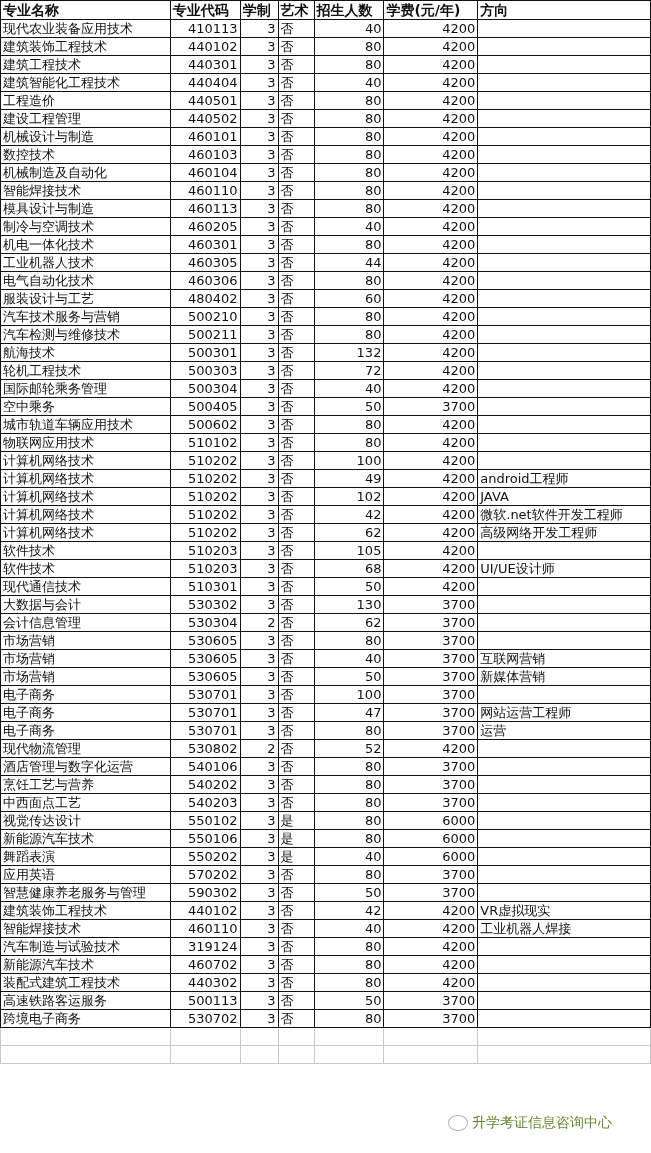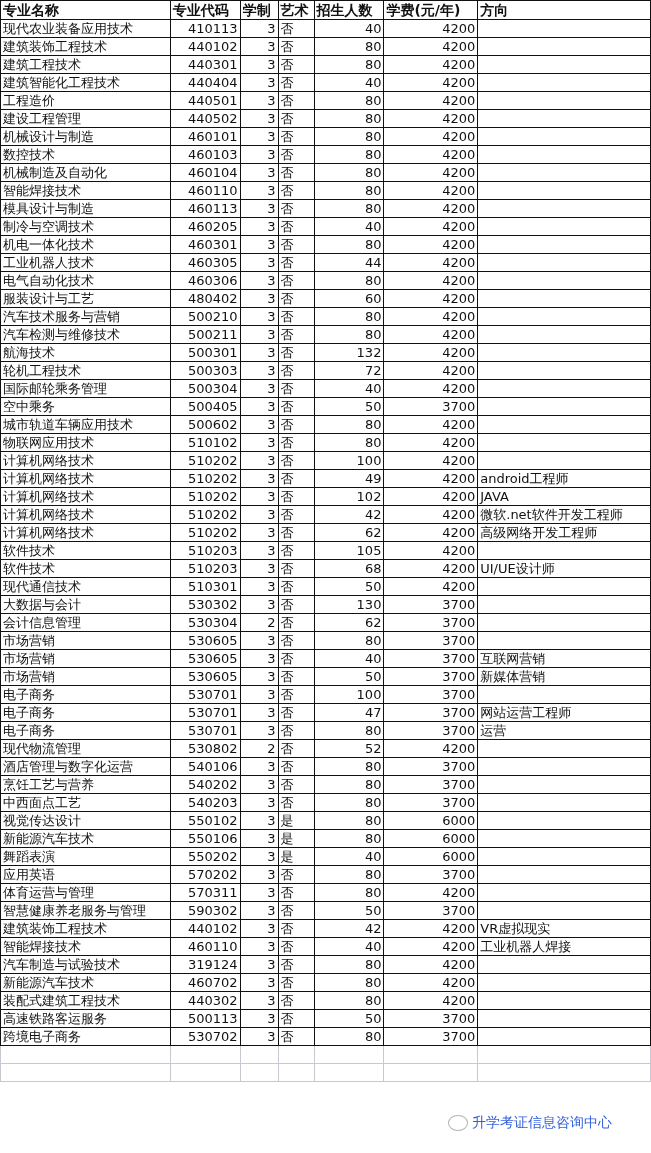--- a/index.html
+++ b/index.html
@@ -7,21 +7,21 @@
          font-family: "DejaVu Sans", "Liberation Sans", sans-serif; color: #111; }
   table { border-collapse: collapse; table-layout: fixed; position: absolute; left: 0; top: 0; }
   col.c0 { width: 170px; } col.c1 { width: 70px; } col.c2 { width: 38px; }
   col.c3 { width: 36px; } col.c4 { width: 70px; } col.c5 { width: 94px; } col.c6 { width: 173px; }
   td, th { border: 1px solid #111; height: 17px; padding: 0 2px; font-size: 13px; line-height: 17px;
            white-space: nowrap; overflow: hidden; font-weight: normal; }
   th { font-weight: bold; font-size: 14px; text-align: left; height: 18px; }
   td.num { text-align: right; }
   td.dir { text-align: left; }
   tr.empty td { border: 1px solid #c8c8d0; height: 17px; }
-  .watermark { position: absolute; left: 448px; top: 1114px; font-size: 14px; color: #1d4ed8;
+  .watermark { position: absolute; left: 448px; top: 1114px; font-size: 14px; color: #4d7c0f;
                display: flex; align-items: center; gap: 4px; opacity: 0.9; justify-content: flex-end; }
   .wm-icon { width: 18px; height: 14px; border: 1px solid #aaa; border-radius: 50%; display: inline-block; }
 </style>
 </head>
 <body>
 
 <table>
   <colgroup>
       <col class="c0">
       <col class="c1">
@@ -469,29 +469,20 @@
       <tr>
         <td>应用英语</td>
         <td class="num">570202</td>
         <td class="num">3</td>
         <td>否</td>
         <td class="num">80</td>
         <td class="num">3700</td>
         <td class="dir"></td>
       </tr>
       <tr>
-        <td>体育运营与管理</td>
-        <td class="num">570311</td>
-        <td class="num">3</td>
-        <td>否</td>
-        <td class="num">80</td>
-        <td class="num">4200</td>
-        <td class="dir"></td>
-      </tr>
-      <tr>
         <td>智慧健康养老服务与管理</td>
         <td class="num">590302</td>
         <td class="num">3</td>
         <td>否</td>
         <td class="num">50</td>
         <td class="num">3700</td>
         <td class="dir"></td>
       </tr>
       <tr>
         <td>建筑装饰工程技术</td>

